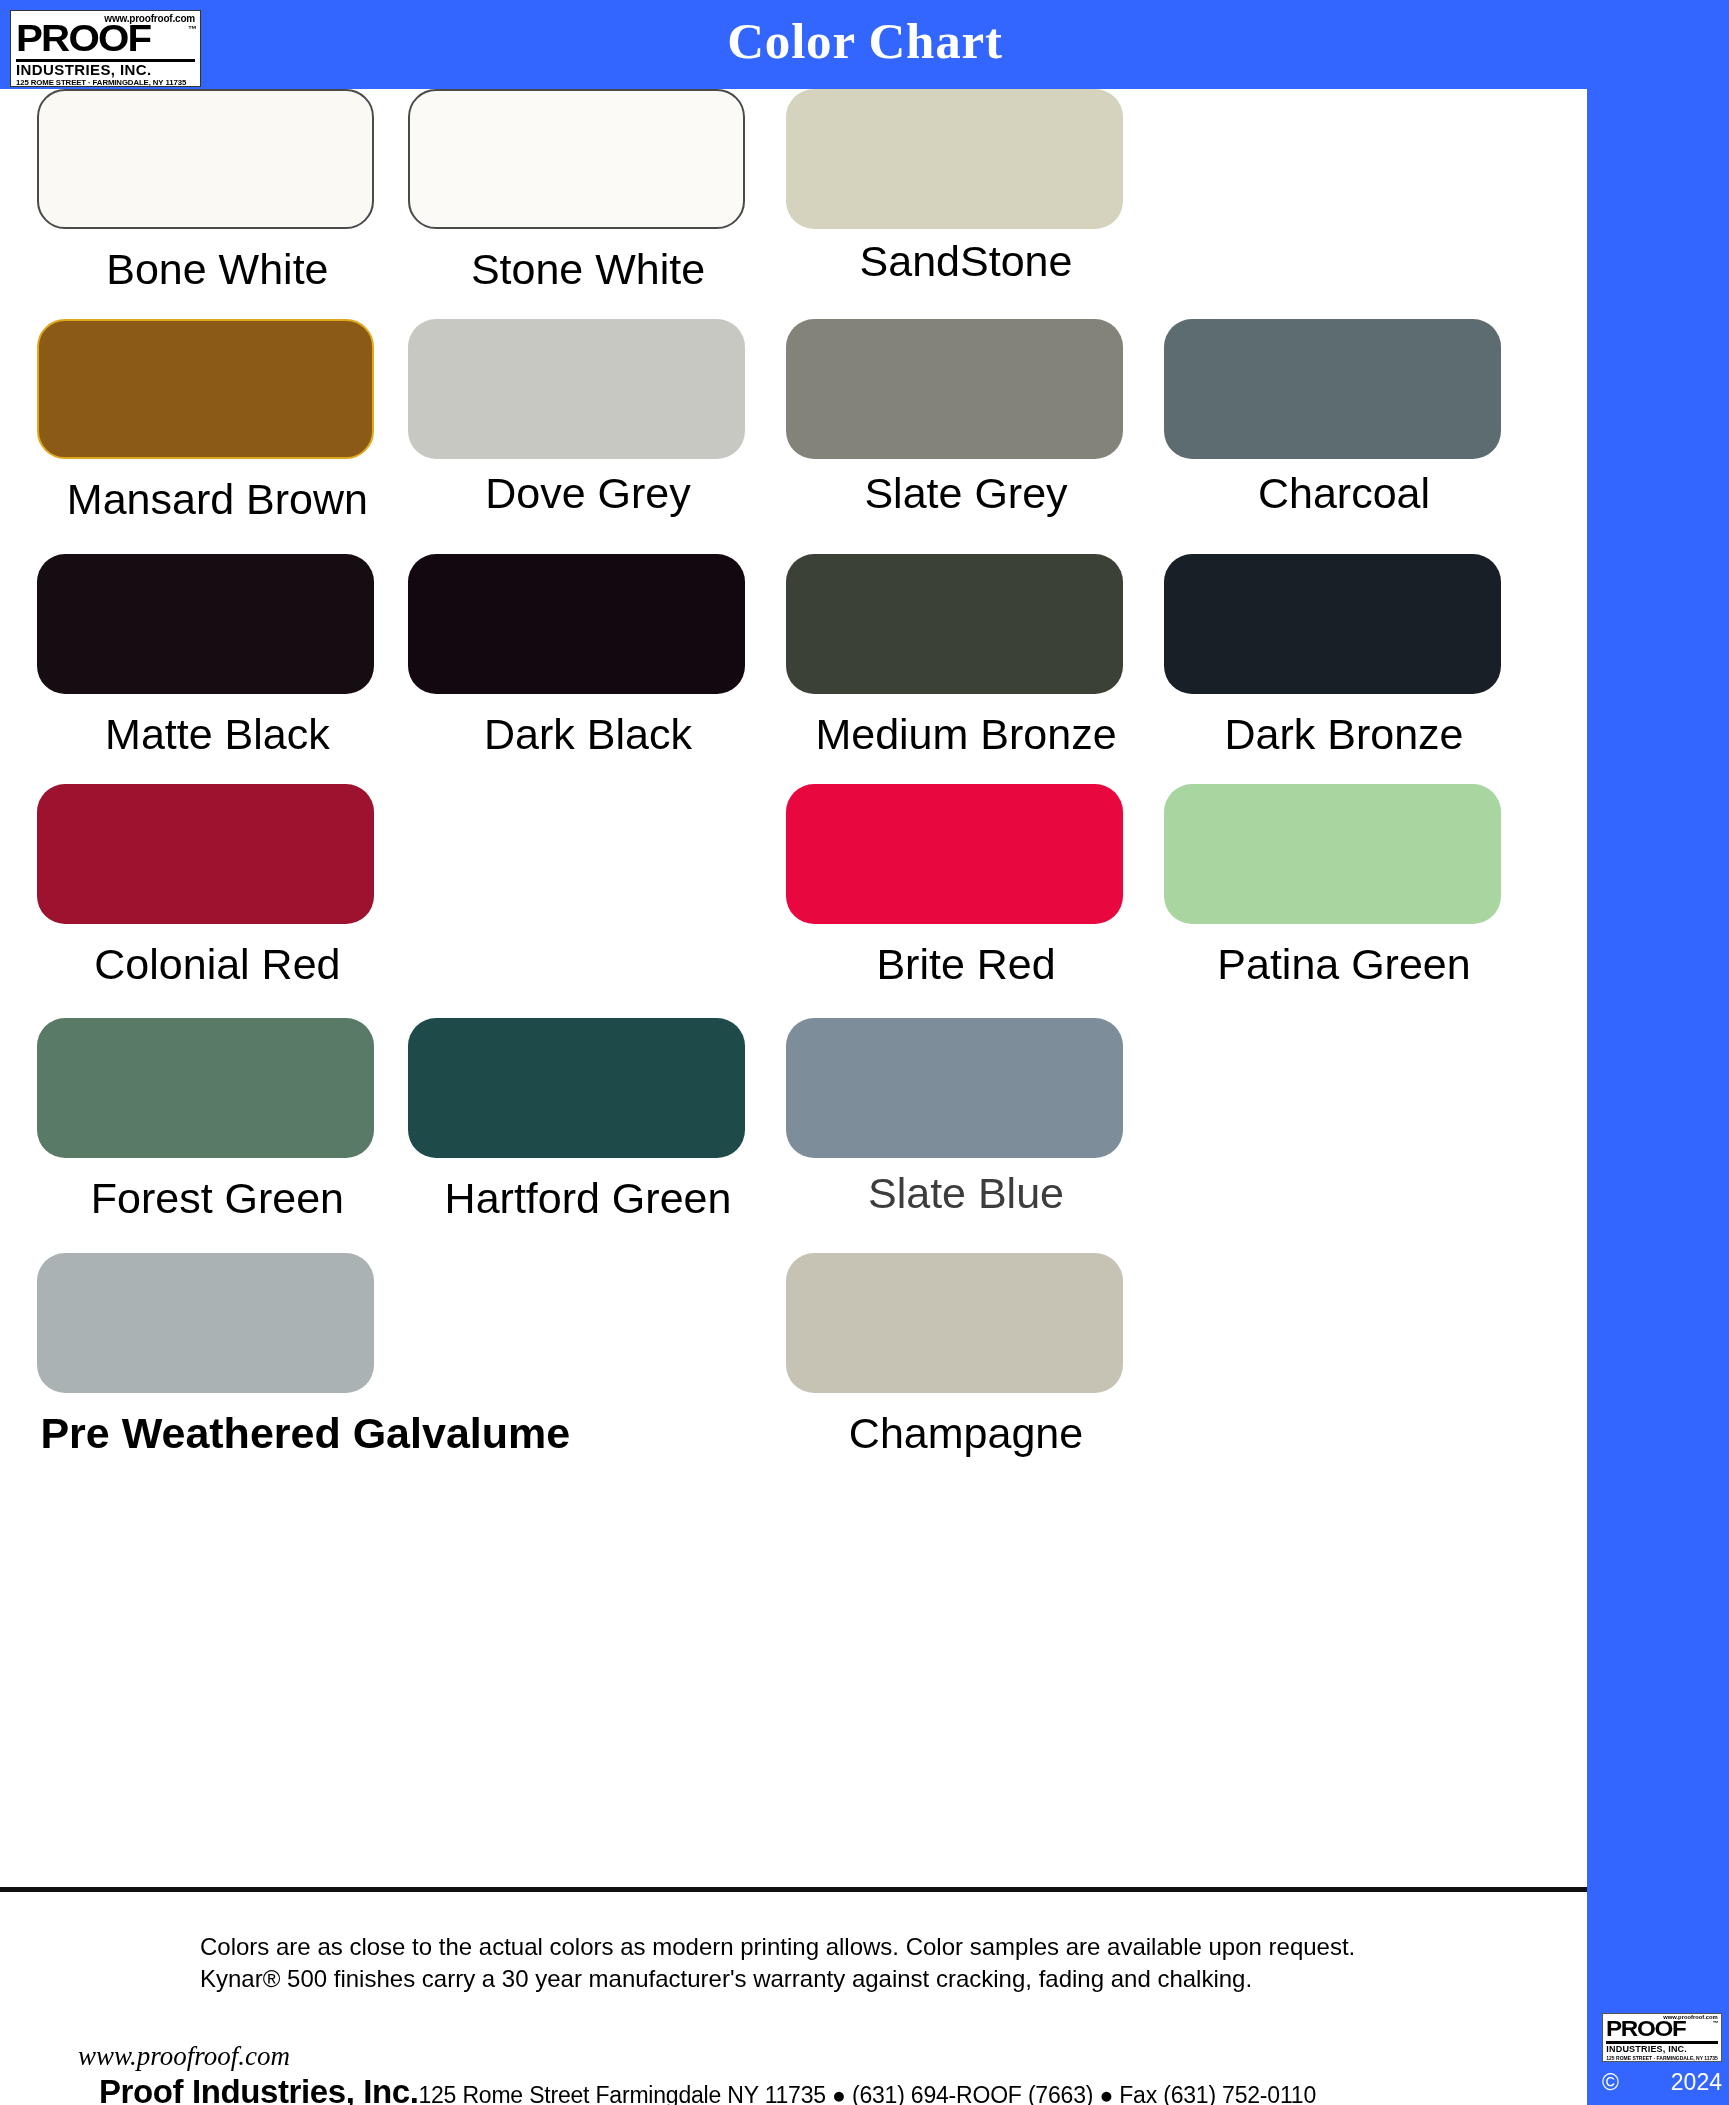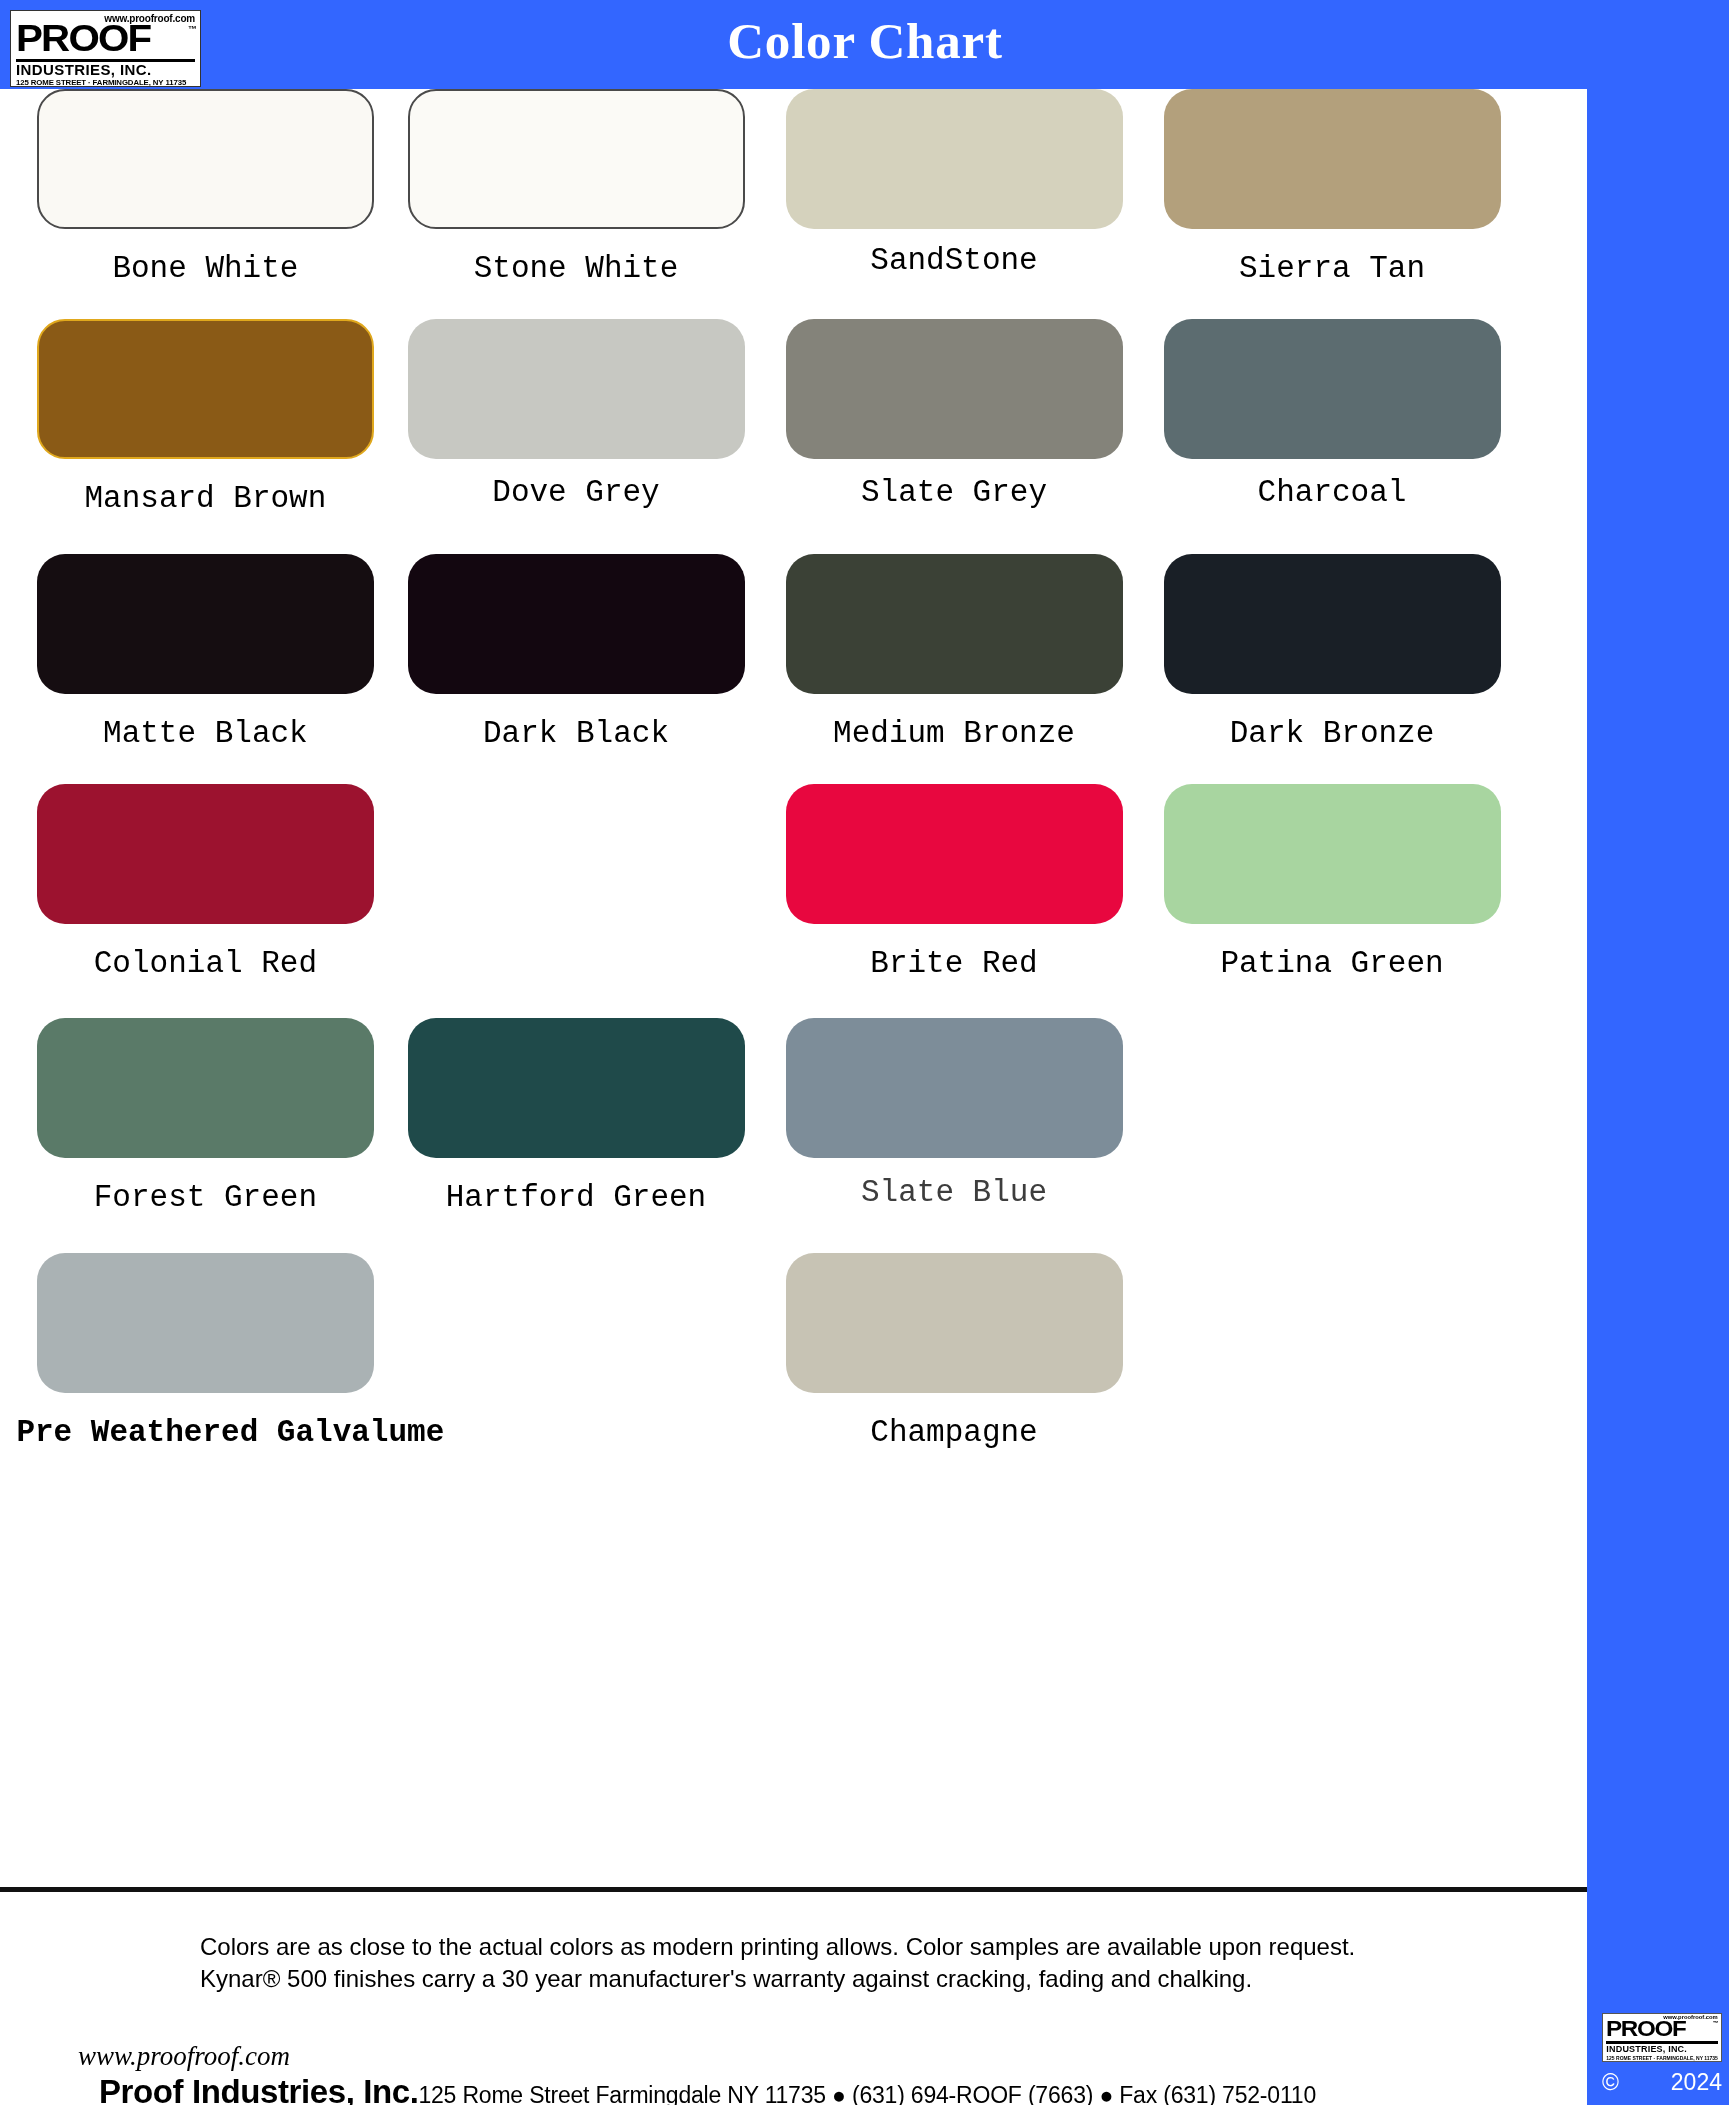--- a/index.html
+++ b/index.html
@@ -140,25 +140,26 @@
   }
   .swatch-chip {
     width: 337px;
     height: 140px;
     border-radius: 28px;
     box-sizing: border-box;
     margin: 0 auto;
   }
   .swatch-label {
     text-align: center;
-    font-family: Liberation Mono, monospace;
-    font-size: 31px;
+    font-family: Liberation Sans, sans-serif;
+    font-size: 43px;
     color: #000000;
     line-height: 38px;
     white-space: nowrap;
+    margin-left: 24px;
   }
 
   
   #disclaimer {
     position: absolute;
     left: 200px; top: 1931px;
     width: 1193px;
     font-family: "Liberation Sans", sans-serif;
     font-size: 24px;
     line-height: 32px;
@@ -283,24 +284,20 @@
         <div class="swatch-label" style="margin-top: 21.4px; color: rgb(0, 0, 0);">Bone White</div>
       </div>
       <div class="swatch-cell" style="left: 387px;">
         <div class="swatch-chip" style="background: rgb(251, 250, 246); border: 2.5px solid rgb(74, 74, 74);"></div>
         <div class="swatch-label" style="margin-top: 21.4px; color: rgb(0, 0, 0);">Stone White</div>
       </div>
       <div class="swatch-cell" style="left: 765px;">
         <div class="swatch-chip" style="background: rgb(213, 210, 189);"></div>
         <div class="swatch-label" style="margin-top: 13px; color: rgb(0, 0, 0);">SandStone</div>
       </div>
-      <div class="swatch-cell" style="left: 1143px;">
-        <div class="swatch-chip" style="background: rgb(179, 160, 124);"></div>
-        <div class="swatch-label" style="margin-top: 21.4px; color: rgb(0, 0, 0);">Sierra Tan</div>
-      </div>
     </div>
     <div class="swatch-row" style="position: absolute; left: 0px; top: 230px; width: 1587px;">
       <div class="swatch-cell" style="left: 16.4px;">
         <div class="swatch-chip" style="background: rgb(138, 90, 22); border: 2.5px solid rgb(224, 168, 29);"></div>
         <div class="swatch-label" style="margin-top: 21.4px; color: rgb(0, 0, 0);">Mansard Brown</div>
       </div>
       <div class="swatch-cell" style="left: 387px;">
         <div class="swatch-chip" style="background: rgb(199, 200, 194);"></div>
         <div class="swatch-label" style="margin-top: 15px; color: rgb(0, 0, 0);">Dove Grey</div>
       </div>

